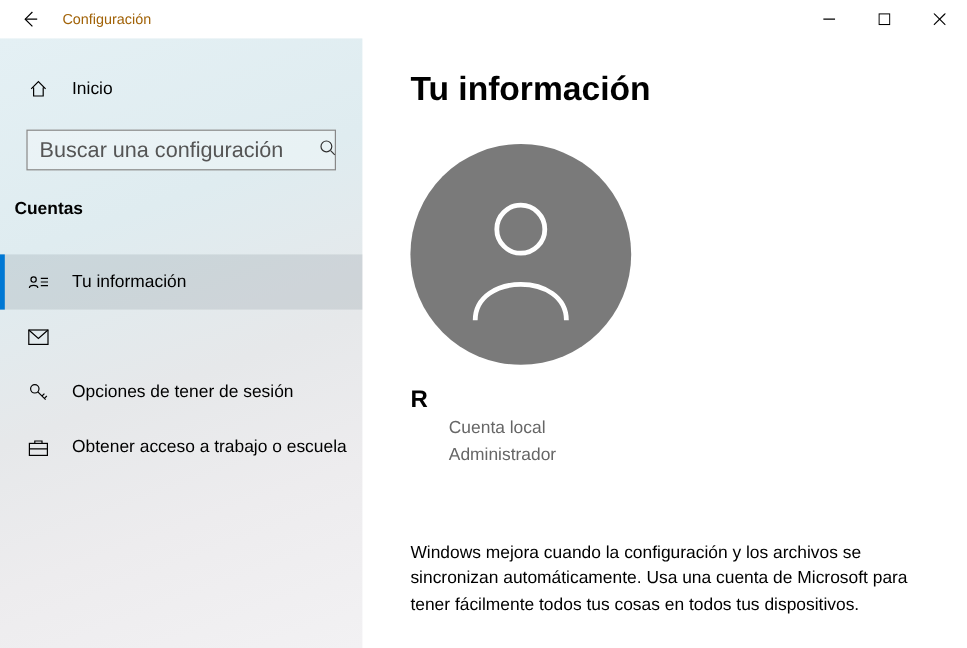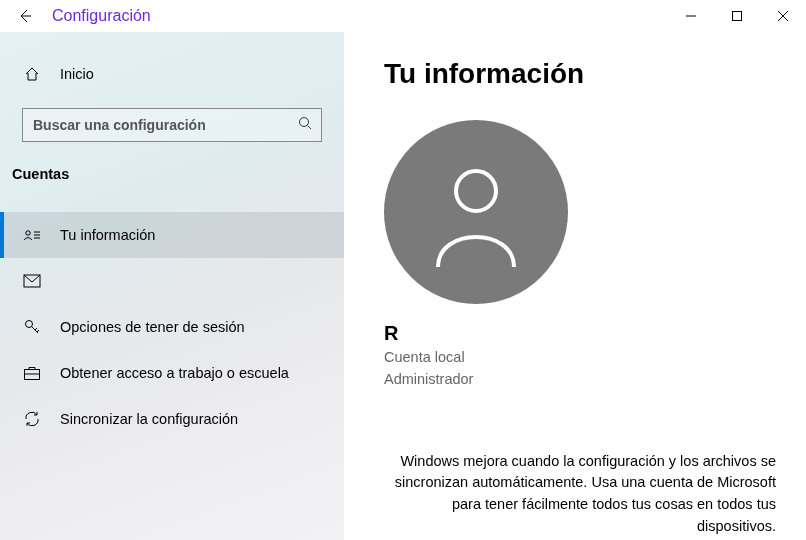--- a/index.html
+++ b/index.html
@@ -1,48 +1,48 @@
 <!DOCTYPE html>
 <html><head>
 <meta charset="utf-8">
 <style>
   * { margin: 0; padding: 0; box-sizing: border-box; font-family: "Segoe UI", Arial, sans-serif; }
   body { width: 806px; height: 540px; background: #fff; overflow: hidden; position: relative; }
 
   .titlebar { height: 32px; display: flex; align-items: center; position: relative; }
   .back-btn { width: 50px; height: 32px; display:flex; align-items:center; justify-content:center; cursor:pointer; }
-  .title-text { font-size: 16px; color:#6d28d9; margin-left: 2px; }
+  .title-text { font-size: 12px; color:#a16207; margin-left: 2px; }
   .win-controls { position:absolute; right:0; top:0; display:flex; }
   .win-btn { width:46px; height:32px; display:flex; align-items:center; justify-content:center; cursor:pointer; }
   .win-btn svg { display:block; }
 
   .container { display:flex; height: calc(540px - 32px); }
 
   .sidebar {
-    width: 344px; height:100%;
+    width: 302px; height:100%;
     background: linear-gradient(160deg, #e4f0f4 0%, #dfecf0 30%, #e6e8ea 55%, #edecee 75%, #f2f1f3 100%);
     padding-top: 22px;
     position:relative;
   }
   .home-row { display:flex; align-items:center; height: 40px; padding-left: 22px; cursor:pointer; margin-bottom: 14px;}
   .home-row .icon { width: 20px; display:flex; justify-content:center; }
   .home-row .label { font-size: 14.5px; margin-left: 18px; color:#000; }
 
   .search-box {
     margin: 0 22px 24px 22px;
     height: 34px;
     border: 1px solid #888;
     background: rgba(255,255,255,0.3);
     display:flex; align-items:center;
     padding: 0 8px 0 10px;
     position:relative;
   }
   .search-box input {
     flex:1; border:none; background:transparent; outline:none;
-    font-size: 14px; color:#333;font-weight:bold;
+    font-size: 18px; color:#333;
   }
   .search-box input::placeholder { color:#555; }
   .search-icon { color:#333; }
 
   .section-header {
     font-size: 14.5px; font-weight: 600; color:#000;
     padding: 0 12px; margin-bottom: 30px;
   }
 
   .nav-item {
@@ -61,23 +61,23 @@
     flex:1; padding: 26px 30px 20px 40px; overflow:hidden; background:#fff;
   }
   .main h1 { font-size: 28px; font-weight: 600; color:#000; margin-bottom: 30px; }
 
   .avatar {
     width: 184px; height:184px; border-radius:50%;
     background:#7a7a7a; display:flex; align-items:center; justify-content:center;
     margin-bottom: 18px;
   }
   .user-name { font-size: 20px; font-weight:700; color:#000; margin-bottom: 2px;}
-  .user-sub  { font-size: 14.5px; color:#666; line-height:1.5; }
-
-  .info-block { margin-top: 60px; font-size: 14.5px; color:#000; line-height:1.5;text-align:right; }
+  .user-sub  { font-size: 14.5px; color:#666; line-height:1.5;margin-left:32px; }
+
+  .info-block { margin-top: 60px; font-size: 14.5px; color:#000; line-height:1.5; }
 </style>
 </head>
 <body>
 
 <div class="titlebar">
   <div class="back-btn">
     <svg width="16" height="16" viewBox="0 0 16 16">
         <path d="M10 2 L4 8 L10 14" stroke="#000" stroke-width="1" fill="none"></path>
         <line x1="4" y1="8" x2="14" y2="8" stroke="#000" stroke-width="1"></line>
       </svg>
@@ -167,31 +167,20 @@
         <svg width="18" height="16" viewBox="0 0 18 16">
             <rect x="1.5" y="4.5" width="15" height="10" stroke="#000" stroke-width="1" fill="none"></rect>
             <path d="M6 4.5 V2.5 H12 V4.5" stroke="#000" stroke-width="1" fill="none"></path>
             <line x1="1.5" y1="9" x2="16.5" y2="9" stroke="#000" stroke-width="1"></line>
           </svg>
       </span>
       <span class="label">Obtener acceso a trabajo o escuela</span>
     </div>
 
 
-    <div class="nav-item">
-      <span class="icon">
-        <svg width="18" height="18" viewBox="0 0 18 18">
-            <path d="M3 9 A6 6 0 0 1 14 5" stroke="#000" stroke-width="1" fill="none"></path>
-            <path d="M15 9 A6 6 0 0 1 4 13" stroke="#000" stroke-width="1" fill="none"></path>
-            <path d="M14 2 L14 5 L11 5" stroke="#000" stroke-width="1" fill="none"></path>
-            <path d="M4 16 L4 13 L7 13" stroke="#000" stroke-width="1" fill="none"></path>
-          </svg>
-      </span>
-      <span class="label">Sincronizar la configuración</span>
-    </div>
 
   </div>
 
   <div class="main">
     <h1>Tu información</h1>
 
     <div class="avatar">
       <svg width="100" height="110" viewBox="0 0 100 110">
         <circle cx="50" cy="34" r="20" stroke="#fff" stroke-width="4" fill="none"></circle>
         <path d="M12 110 C12 70 88 70 88 110" stroke="#fff" stroke-width="4" fill="none"></path>

